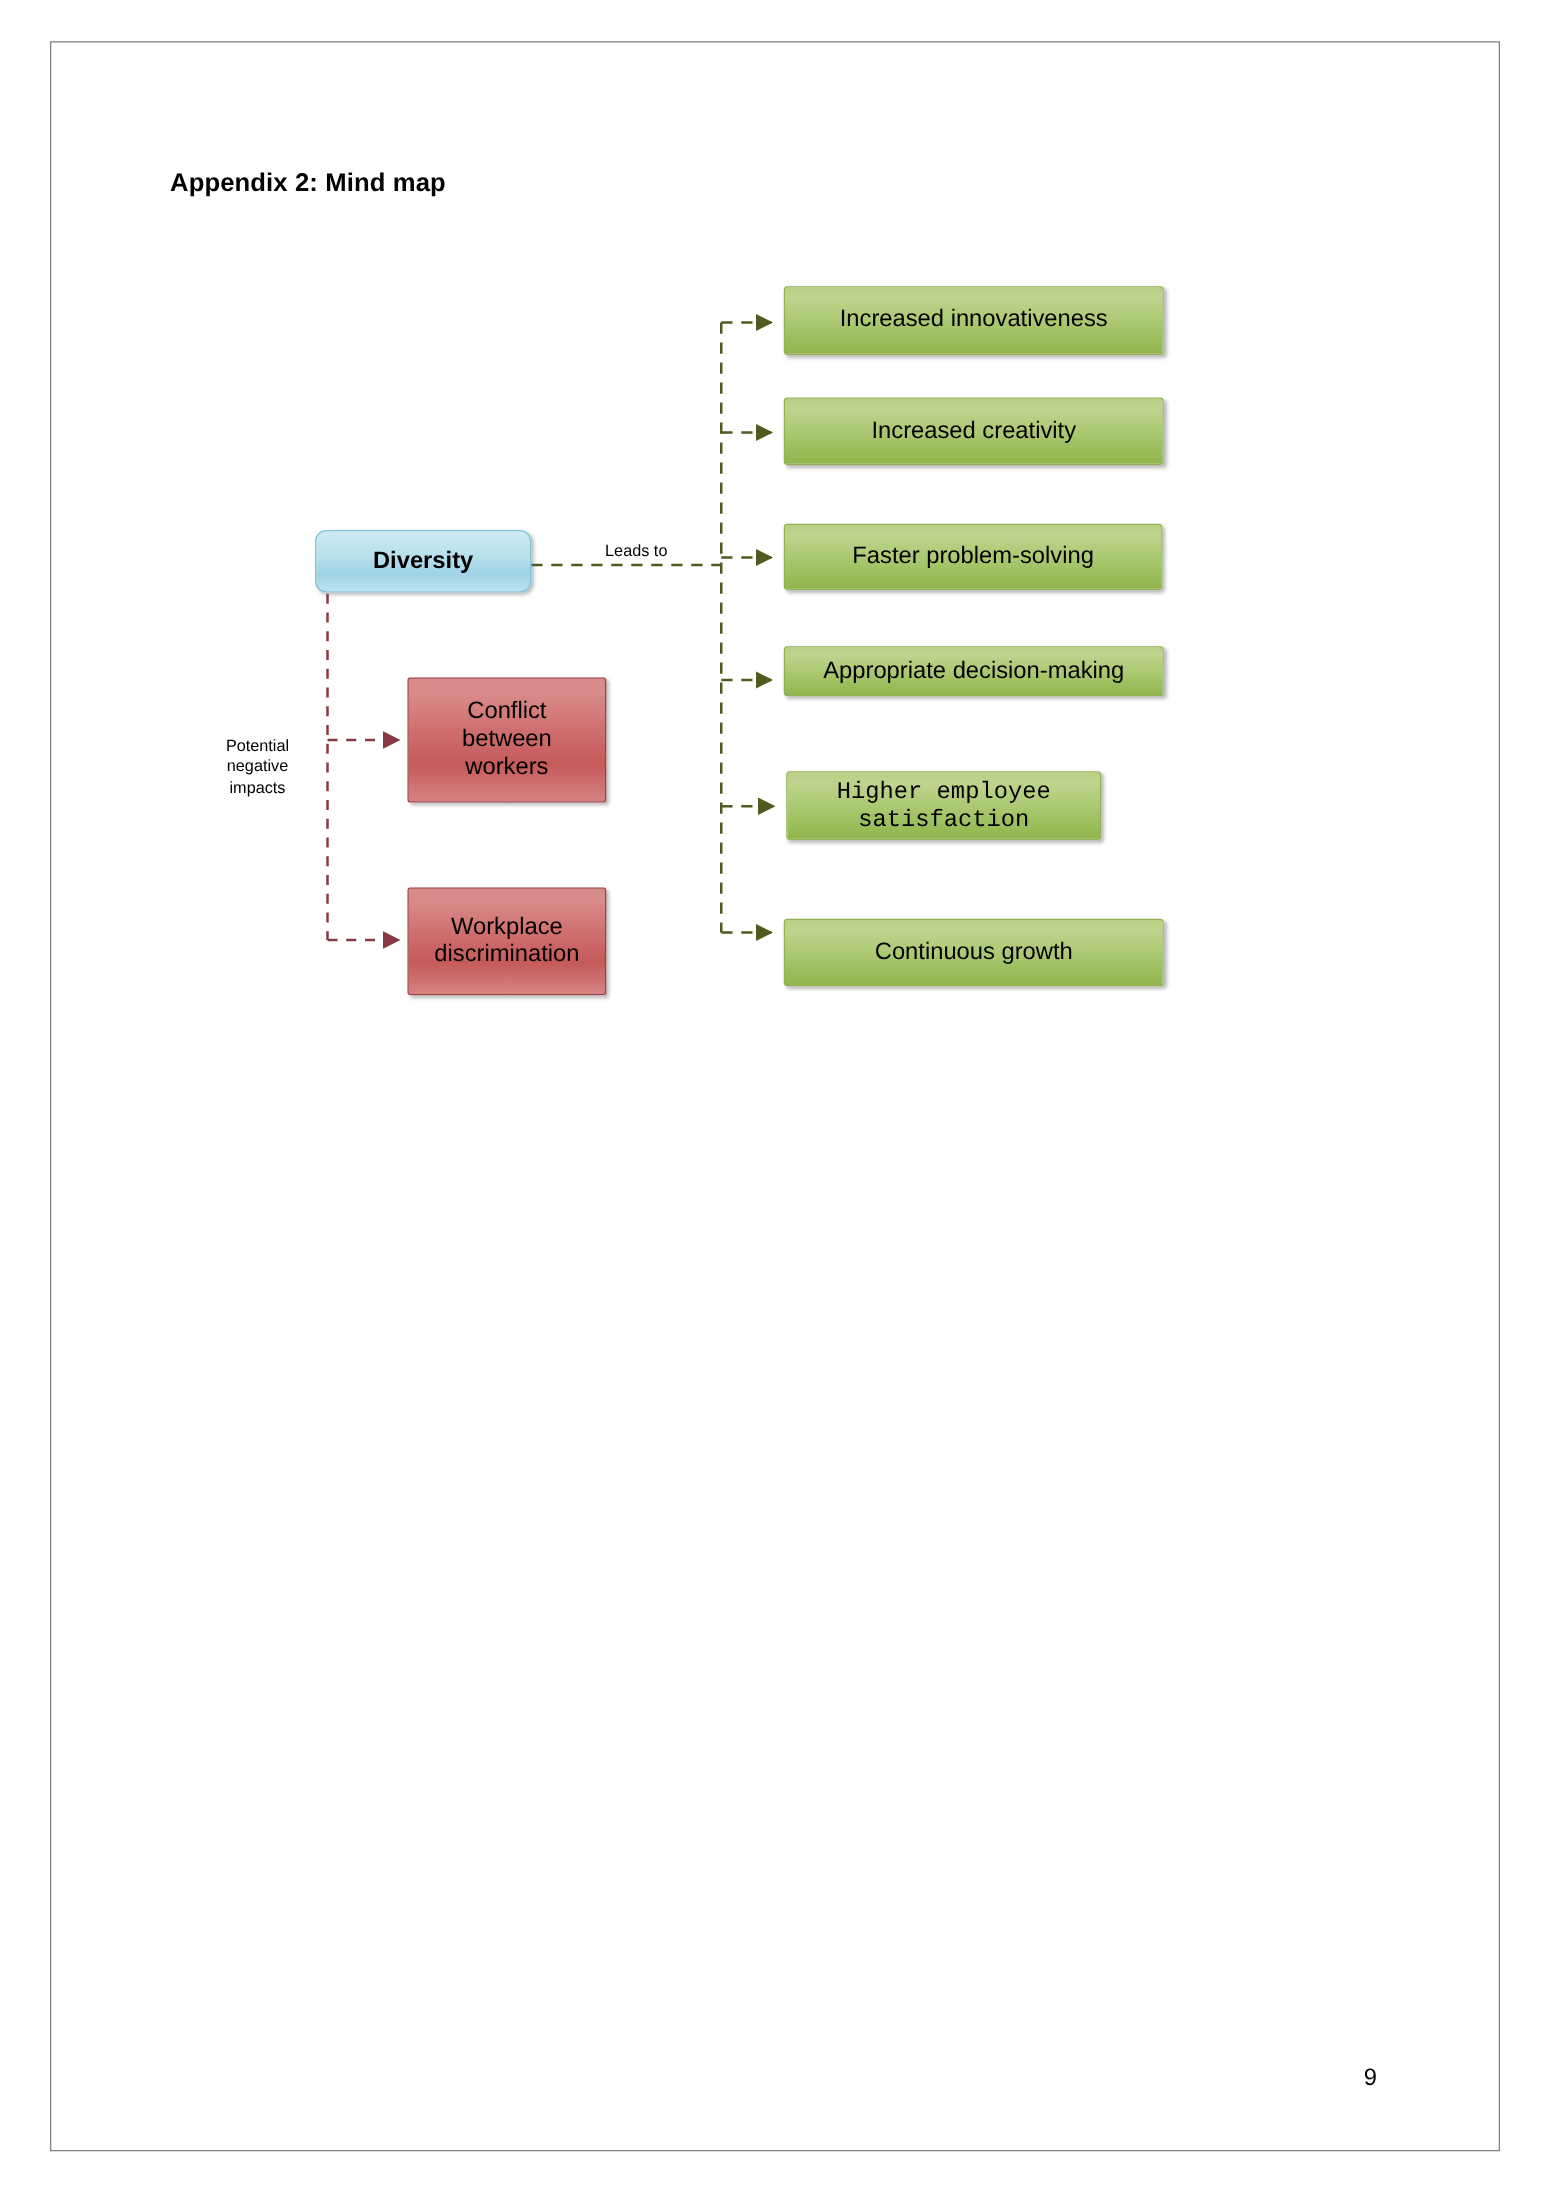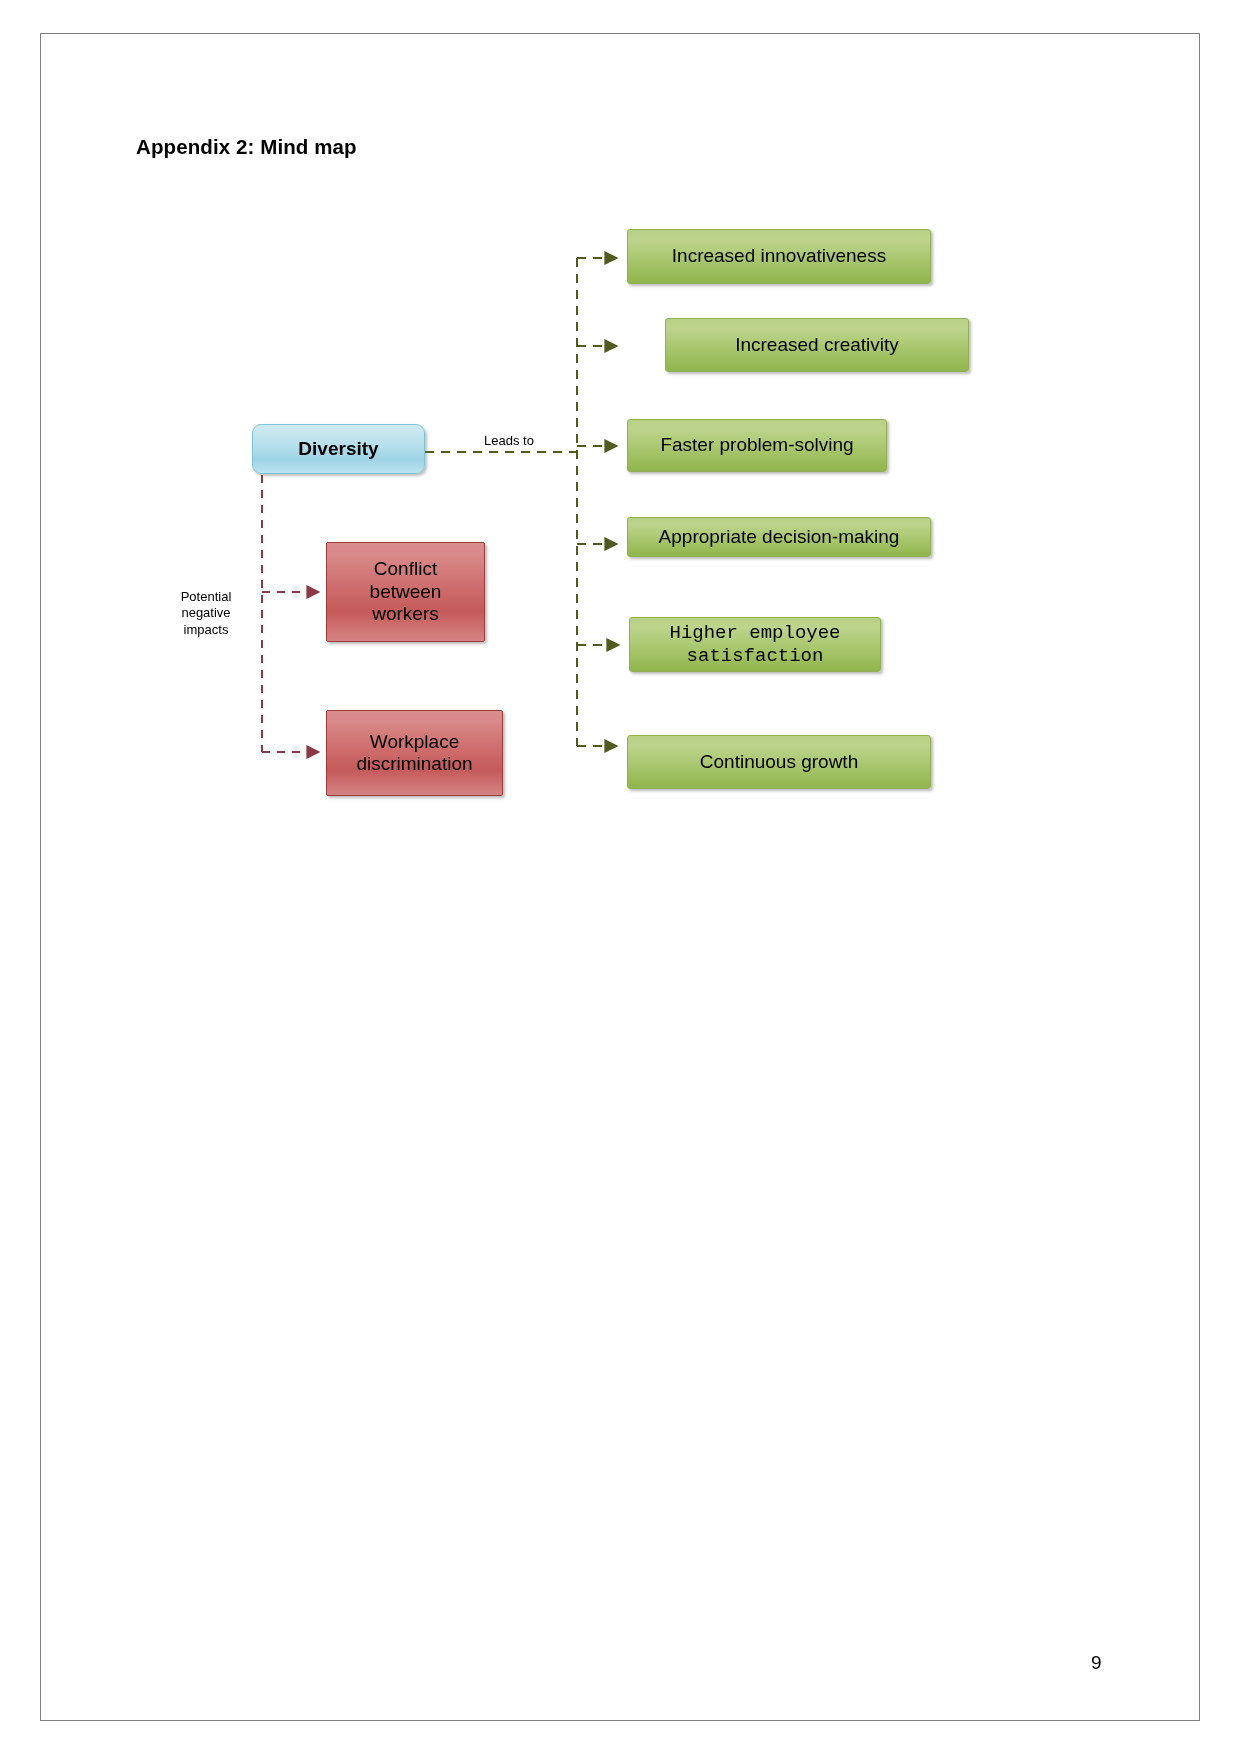--- a/index.html
+++ b/index.html
@@ -176,25 +176,25 @@
     <div class="edge-label" style="left:408px; top:399px; width:120px;">Leads to</div>
 
     <div class="edge-label" style="left:110px; top:555px; width:110px;">Potential
 negative
 impacts</div>
 
     <div class="node node-positive" style="left:586px; top:195px; width:304px; height:55px;">
       <span>Increased innovativeness</span>
     </div>
 
-    <div class="node node-positive" style="left:586px; top:284px; width:304px; height:54px;margin-left:38px;">
+    <div class="node node-positive" style="left:586px; top:284px; width:304px; height:54px;">
       <span>Increased creativity</span>
     </div>
 
-    <div class="node node-positive" style="left:586px; top:385px; width:260px; height:53px;">
+    <div class="node node-positive" style="left:586px; top:385px; width:303px; height:53px;">
       <span>Faster problem-solving</span>
     </div>
 
     <div class="node node-positive" style="left:586px; top:483px; width:304px; height:40px;">
       <span>Appropriate decision-making</span>
     </div>
 
     <div class="node node-positive" style="left:588px; top:583px; width:252px; height:55px;font-family:Liberation Mono, monospace;">
       <span>Higher employee satisfaction</span>
     </div>
@@ -202,21 +202,21 @@
     <div class="node node-positive" style="left:586px; top:685px; width:304px; height:54px;margin-top:16px;">
       <span>Continuous growth</span>
     </div>
 
     <div class="node node-negative" style="left:285px; top:508px; width:159px; height:100px;">
       <span style="white-space: pre-line;">Conflict
 between
 workers</span>
     </div>
 
-    <div class="node node-negative" style="left:285px; top:676px; width:177px; height:86px;">
+    <div class="node node-negative" style="left:285px; top:676px; width:159px; height:86px;">
       <span style="white-space: pre-line;">Workplace
 discrimination</span>
     </div>
 
   </div>
 
   <div id="page-number">9</div>
 
 </div>
 

